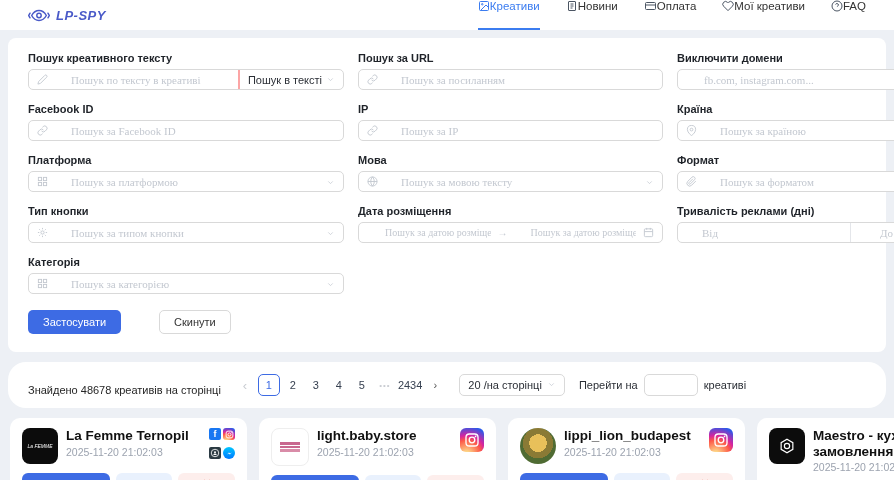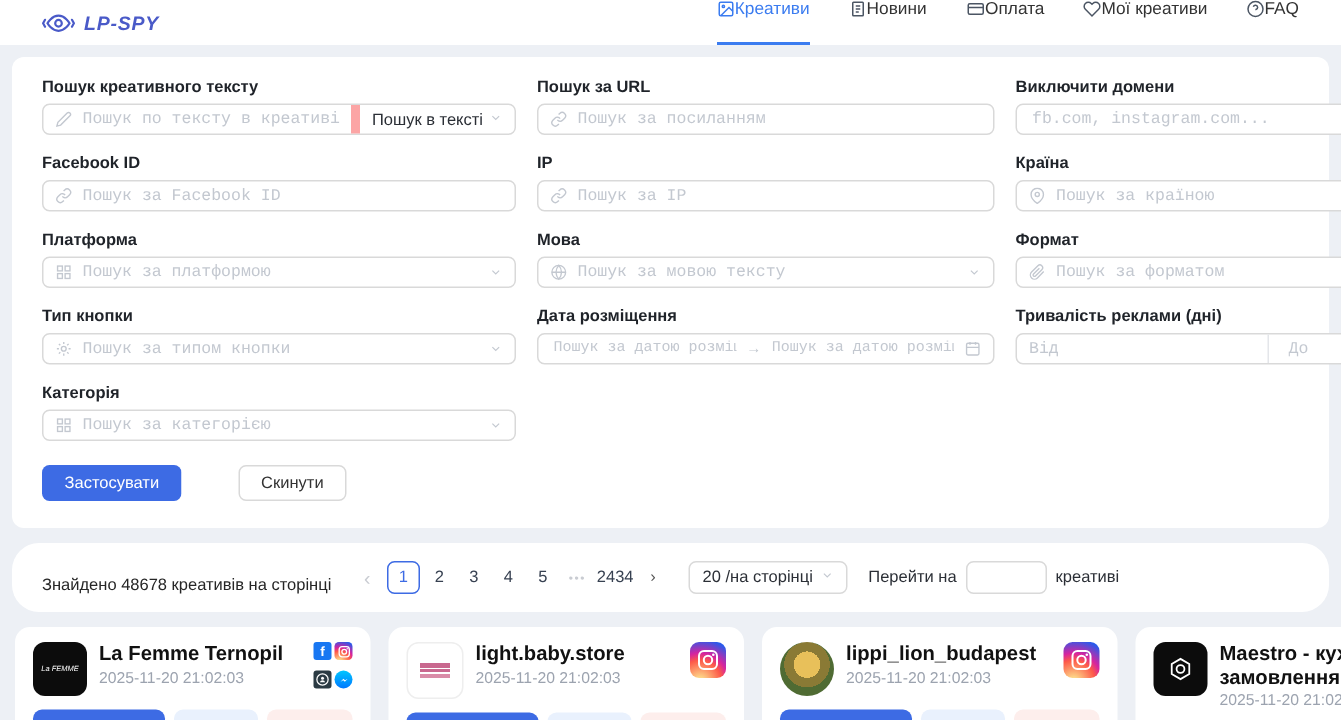--- a/index.html
+++ b/index.html
@@ -14,26 +14,26 @@
   .nav-item{display:flex;align-items:flex-start;gap:0;font-size:11.5px;color:#333;height:30px;cursor:pointer;}
   .nav-item svg{stroke:#4b5563;}
   .nav-item.active{color:#3b7cf0;box-shadow:inset 0 -2px 0 #3b7cf0;}
   .nav-item.active svg{stroke:#3b7cf0;}
 
   
   .filter-card{margin:8px;background:#fff;border-radius:8px;padding:13px 20px 18px;}
   .fgrid{display:grid;grid-template-columns:316px 305px 1fr;column-gap:14px;row-gap:12px;}
   .field-label{font-size:11px;font-weight:600;color:#1f2329;line-height:14px;margin-bottom:4px;}
   .control{display:flex;align-items:center;height:19px;border:1px solid #d9d9d9;border-radius:5px;background:#fff;padding:0 8px;gap:5px;}
-  .control input{border:0;outline:none;flex:1;min-width:0;font-size:11px;color:#333;background:transparent;font-family:Liberation Mono, monospace;}
+  .control input{border:0;outline:none;flex:1;min-width:0;font-size:11px;color:#333;background:transparent;font-family:Liberation Serif, serif;margin-left:16px;}
   .control input::placeholder{color:#c3c8d0;}
   .ficon{display:flex;align-items:center;}
   .ficon svg{stroke:#c3c8d0;}
   .chev svg{stroke:#c3c8d0;}
-  .addon{display:flex;align-items:center;gap:4px;border-left:6px solid #fca5a5;padding-left:8px;height:100%;font-size:11px;color:#2b2f36;white-space:nowrap;}
+  .addon{display:flex;align-items:center;gap:4px;border-left:2px solid #fca5a5;padding-left:8px;height:100%;font-size:11px;color:#2b2f36;white-space:nowrap;}
   .date-arrow{color:#c3c8d0;font-size:10px;}
   .control.date input{font-size:10px;}
   .control.duration{padding:0;}
   .control.duration input{padding:0 8px;}
   .dur-div{width:1px;height:100%;background:#e4e6ea;}
   .btn-row{display:flex;gap:8px;margin-top:4px;grid-column:1 / -1;}
   .btn{border-radius:5px;font-size:11px;height:24px;padding:0 14px;cursor:pointer;border:1px solid transparent;font-family:"Liberation Sans",sans-serif;}
   .btn-primary{background:#3d6be4;color:#fff;font-weight:500;}
   .btn-default{background:#fff;color:#333;border-color:#d9d9d9;margin-left:30px;}
 

